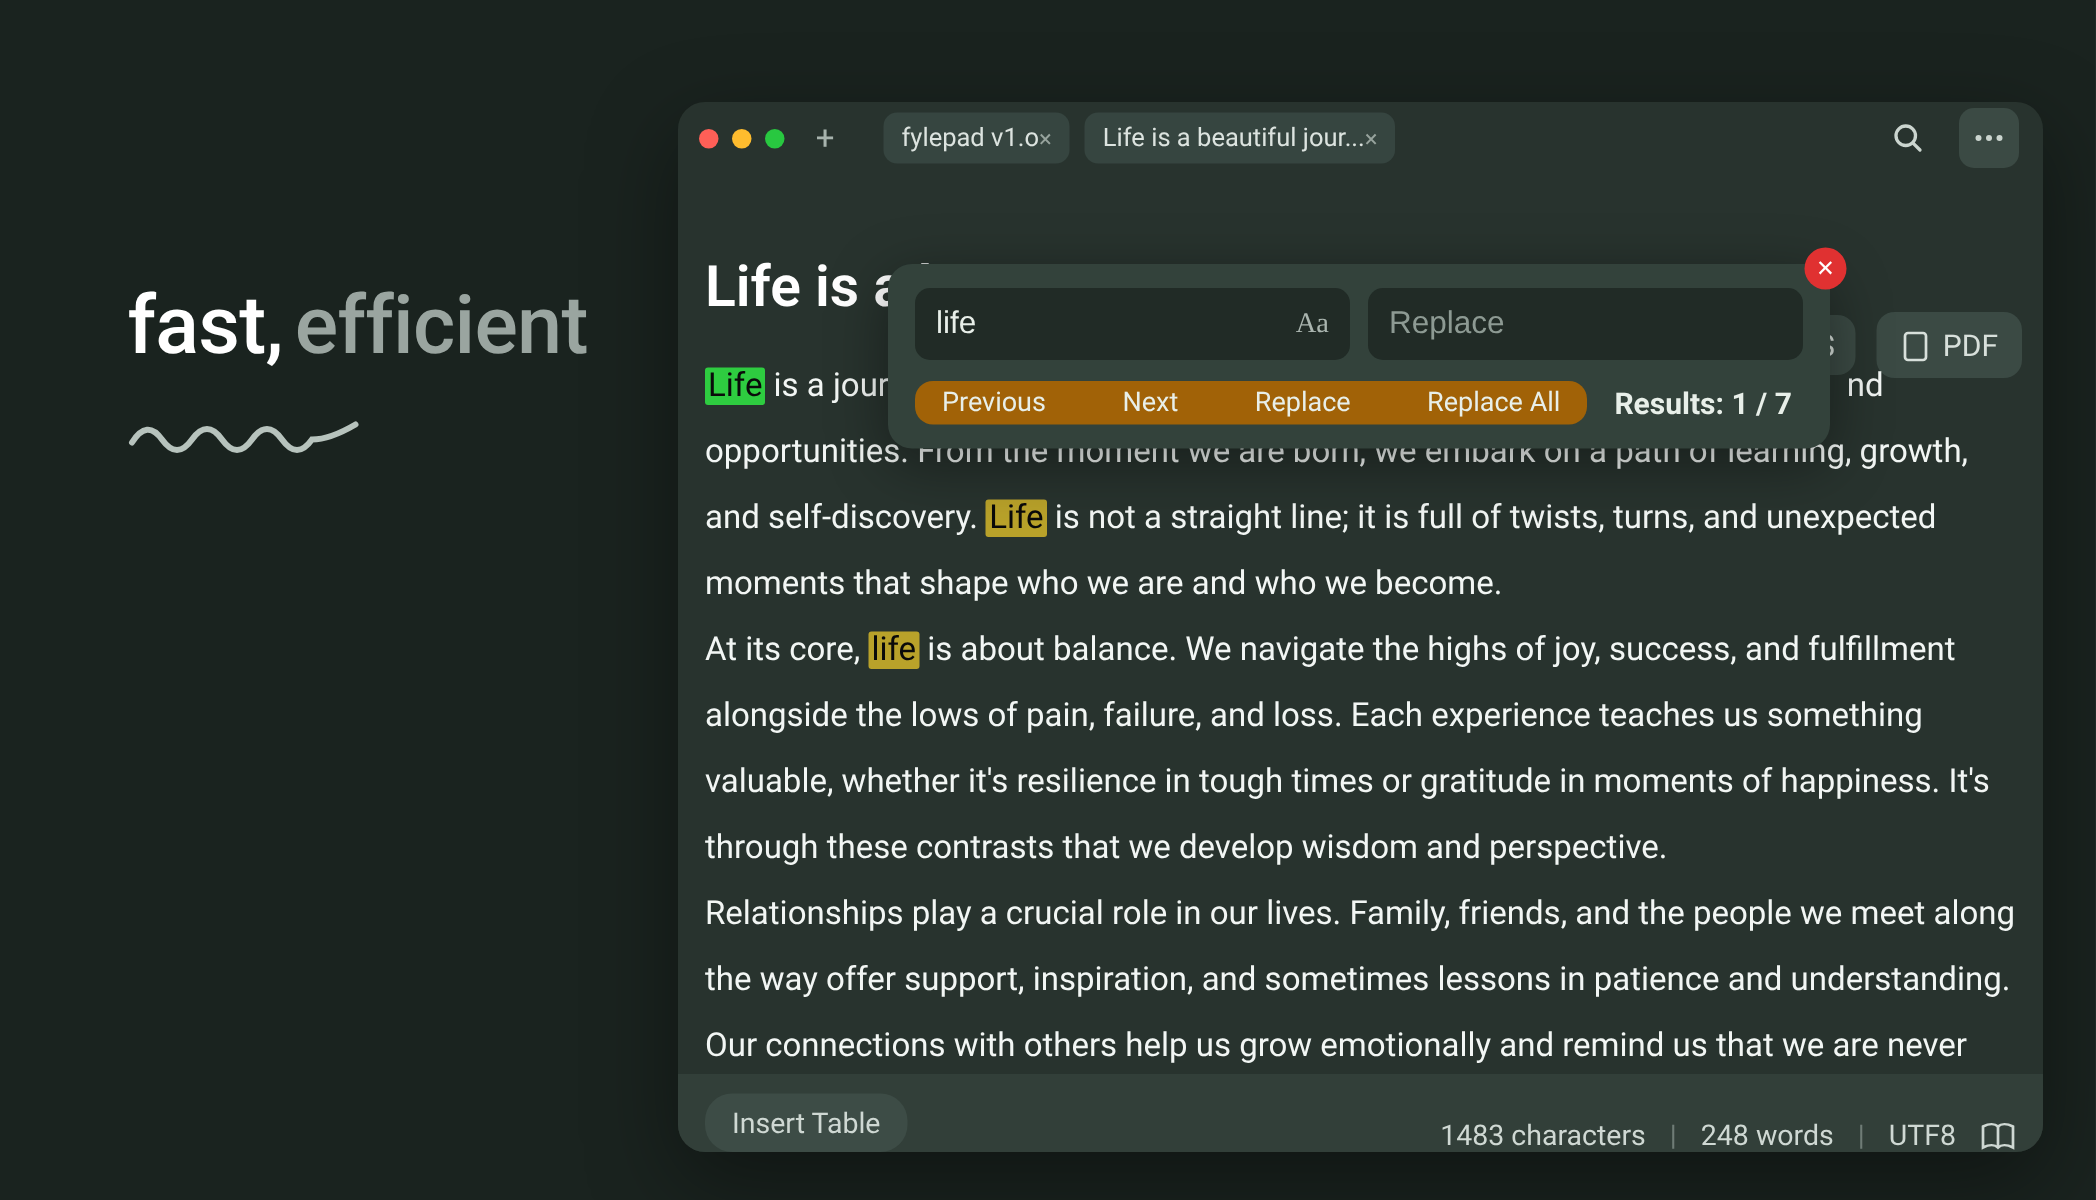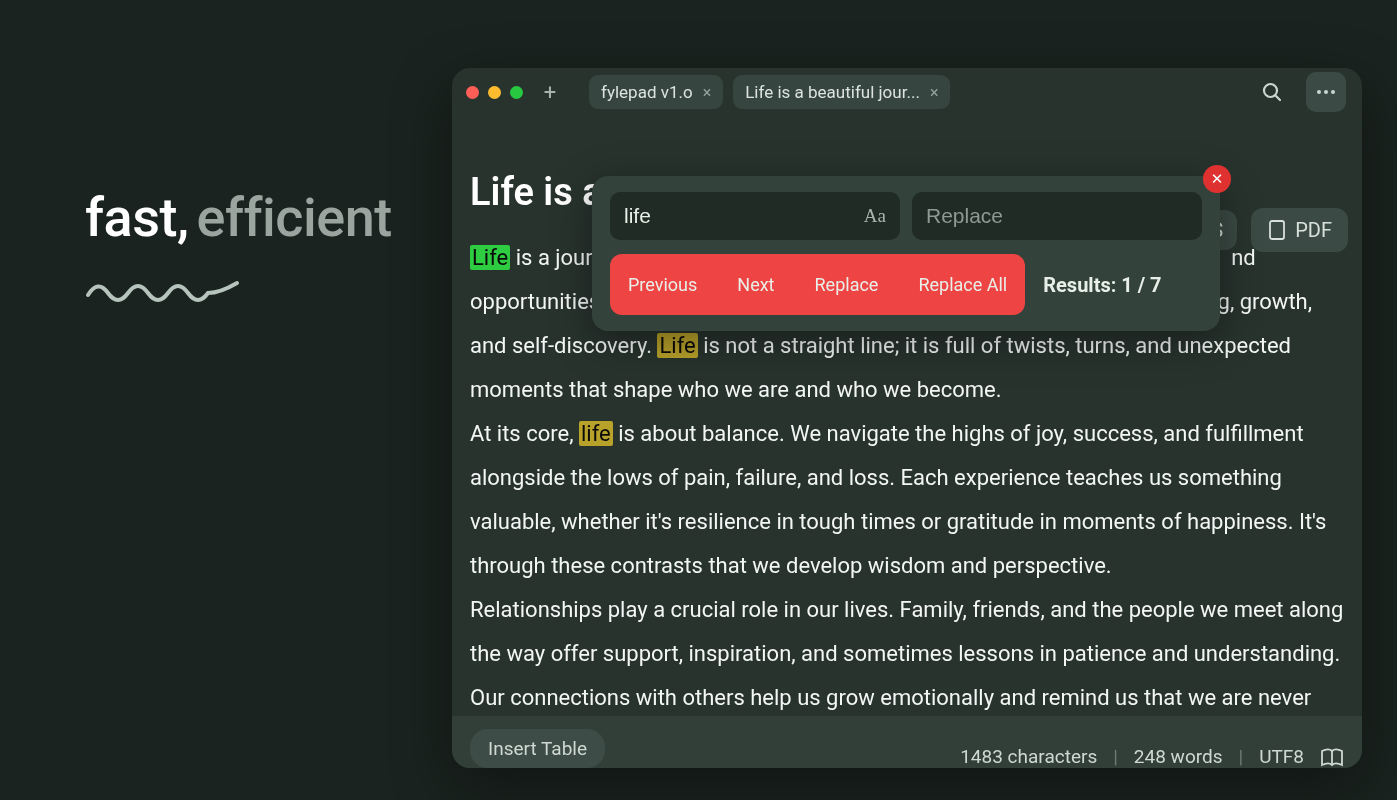--- a/index.html
+++ b/index.html
@@ -65,21 +65,20 @@
   .newtab-btn { width: 26px; height: 26px; color: #a7b3ad; font-size: 22px; display:flex; align-items:center; justify-content:center; cursor:pointer; }
 
   .tabs { display: flex; gap: 10px; margin-left: 18px; flex: 1; }
   .tab {
     height: 34px;
     background: #364540;
     border-radius: 9px;
     padding: 0 12px;
     display: flex;
     align-items: center;
-    gap: 10px;
     color: #dce3df;
     font-size: 17px;
   }
   .tab .tab-close { color: #97a39d; font-size: 16px; cursor:pointer; }
 
   .titlebar-right { display: flex; align-items: center; gap: 14px; margin-left: auto; padding-right: 6px; }
   .icon-btn {
     width: 40px; height: 40px;
     display: flex; align-items: center; justify-content: center;
     color: #cbd5cf; cursor: pointer;
@@ -97,21 +96,21 @@
     align-items: center;
     z-index: 5;
   }
   .chip {
     background: #3b4a44;
     color: #d8e0db;
     border-radius: 12px;
     padding: 10px 16px;
     font-size: 20px;
     display:flex;
-    align-items:center;
+    align-items:flex-end;
     gap:8px;
   }
   .chip.small { padding: 8px 14px; font-size: 20px; }
 
   
   .doc {
     position: absolute;
     left: 16px;
     right: 16px;
     top: 102px;
@@ -190,25 +189,25 @@
     padding-left: 10px;
   }
 
   .find-row2 {
     margin-top: 14px;
     display:flex;
     align-items:center;
     gap: 18px;
   }
   .btn-group {
-    background: #ef4444;
+    background: #a16207;
     border-radius: 12px;
-    padding: 16px 12px;
-    display:flex;
-    gap: 28px;
+    padding: 0 12px;
+    display:flex;
+    gap: 39px;
   }
   .fbtn {
     color: #e8efe9;
     font-size: 18px;
     cursor:pointer;
     padding: 4px 6px;
   }
   .results {
     color: #e8efe9;
     font-size: 20px;

